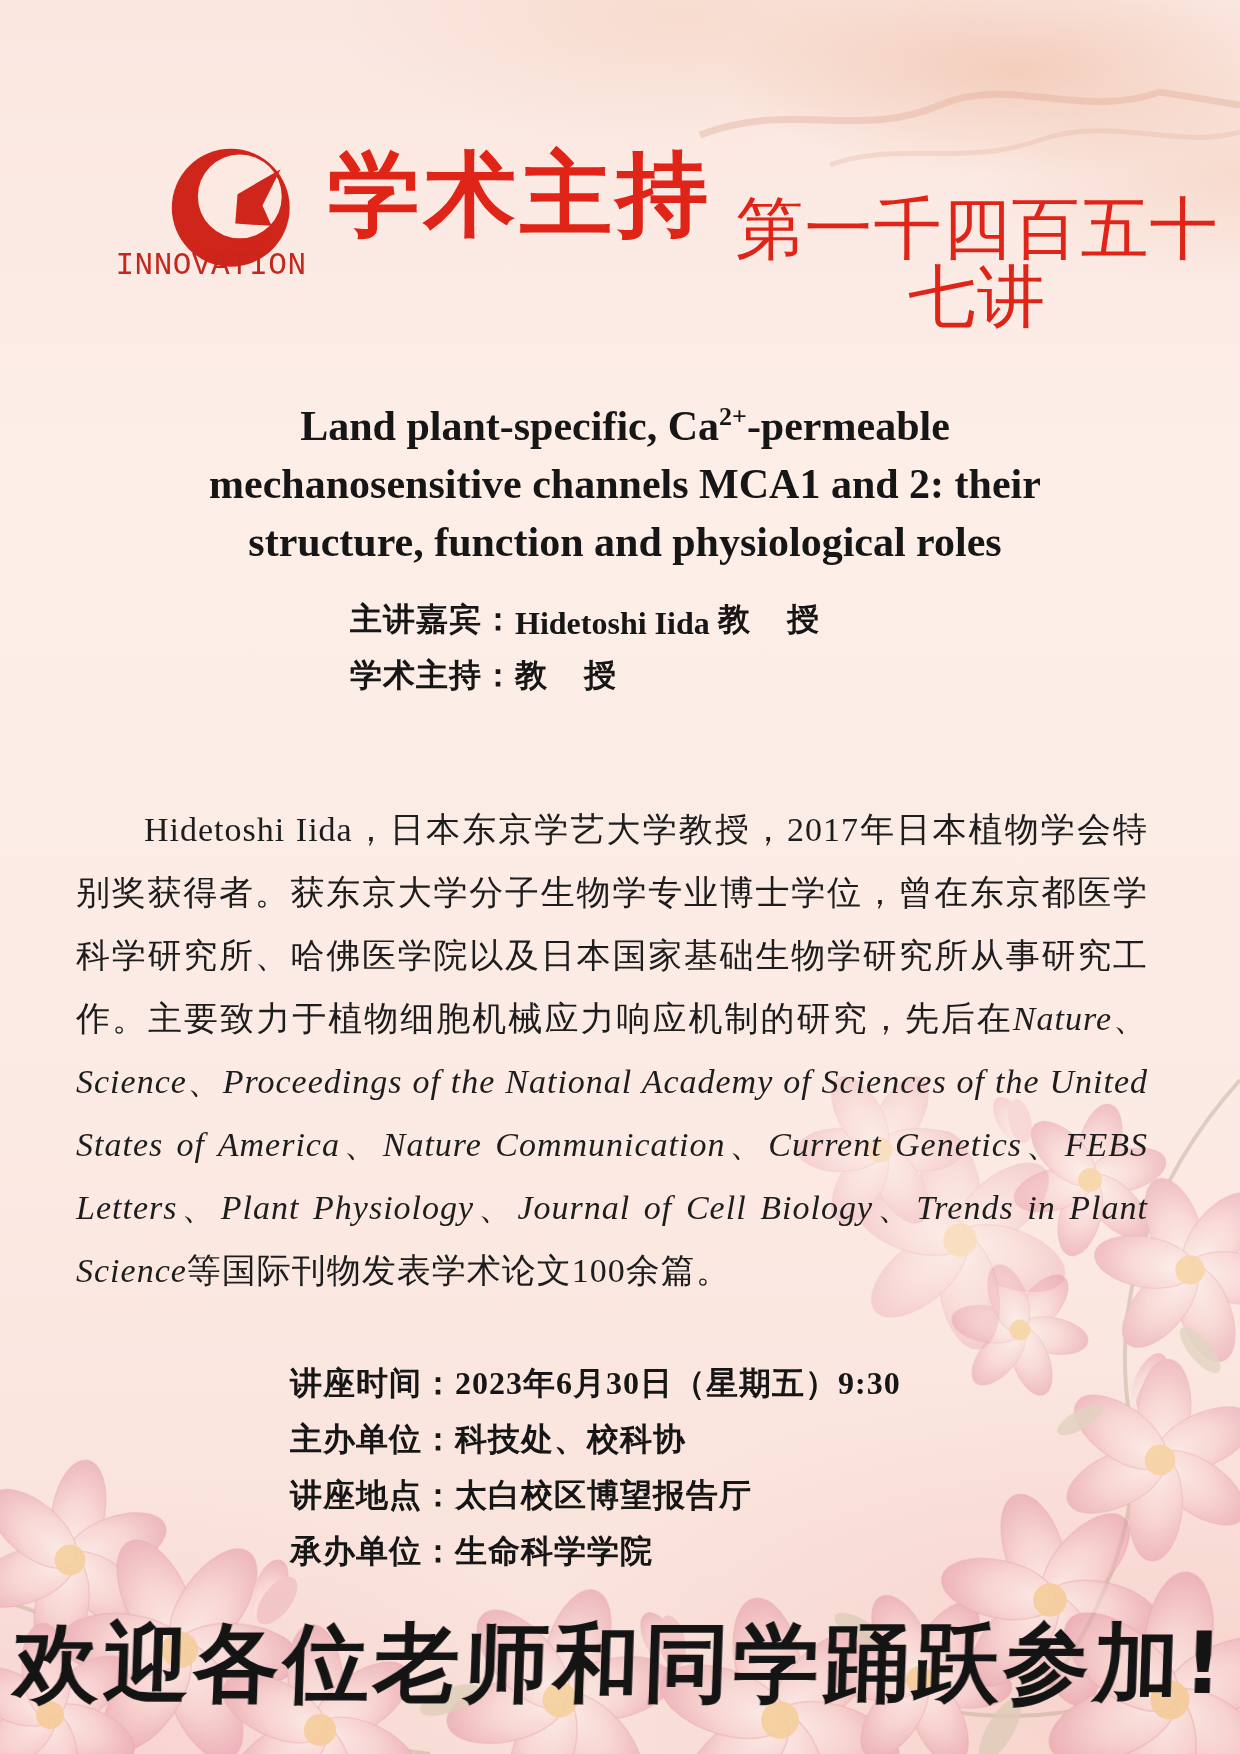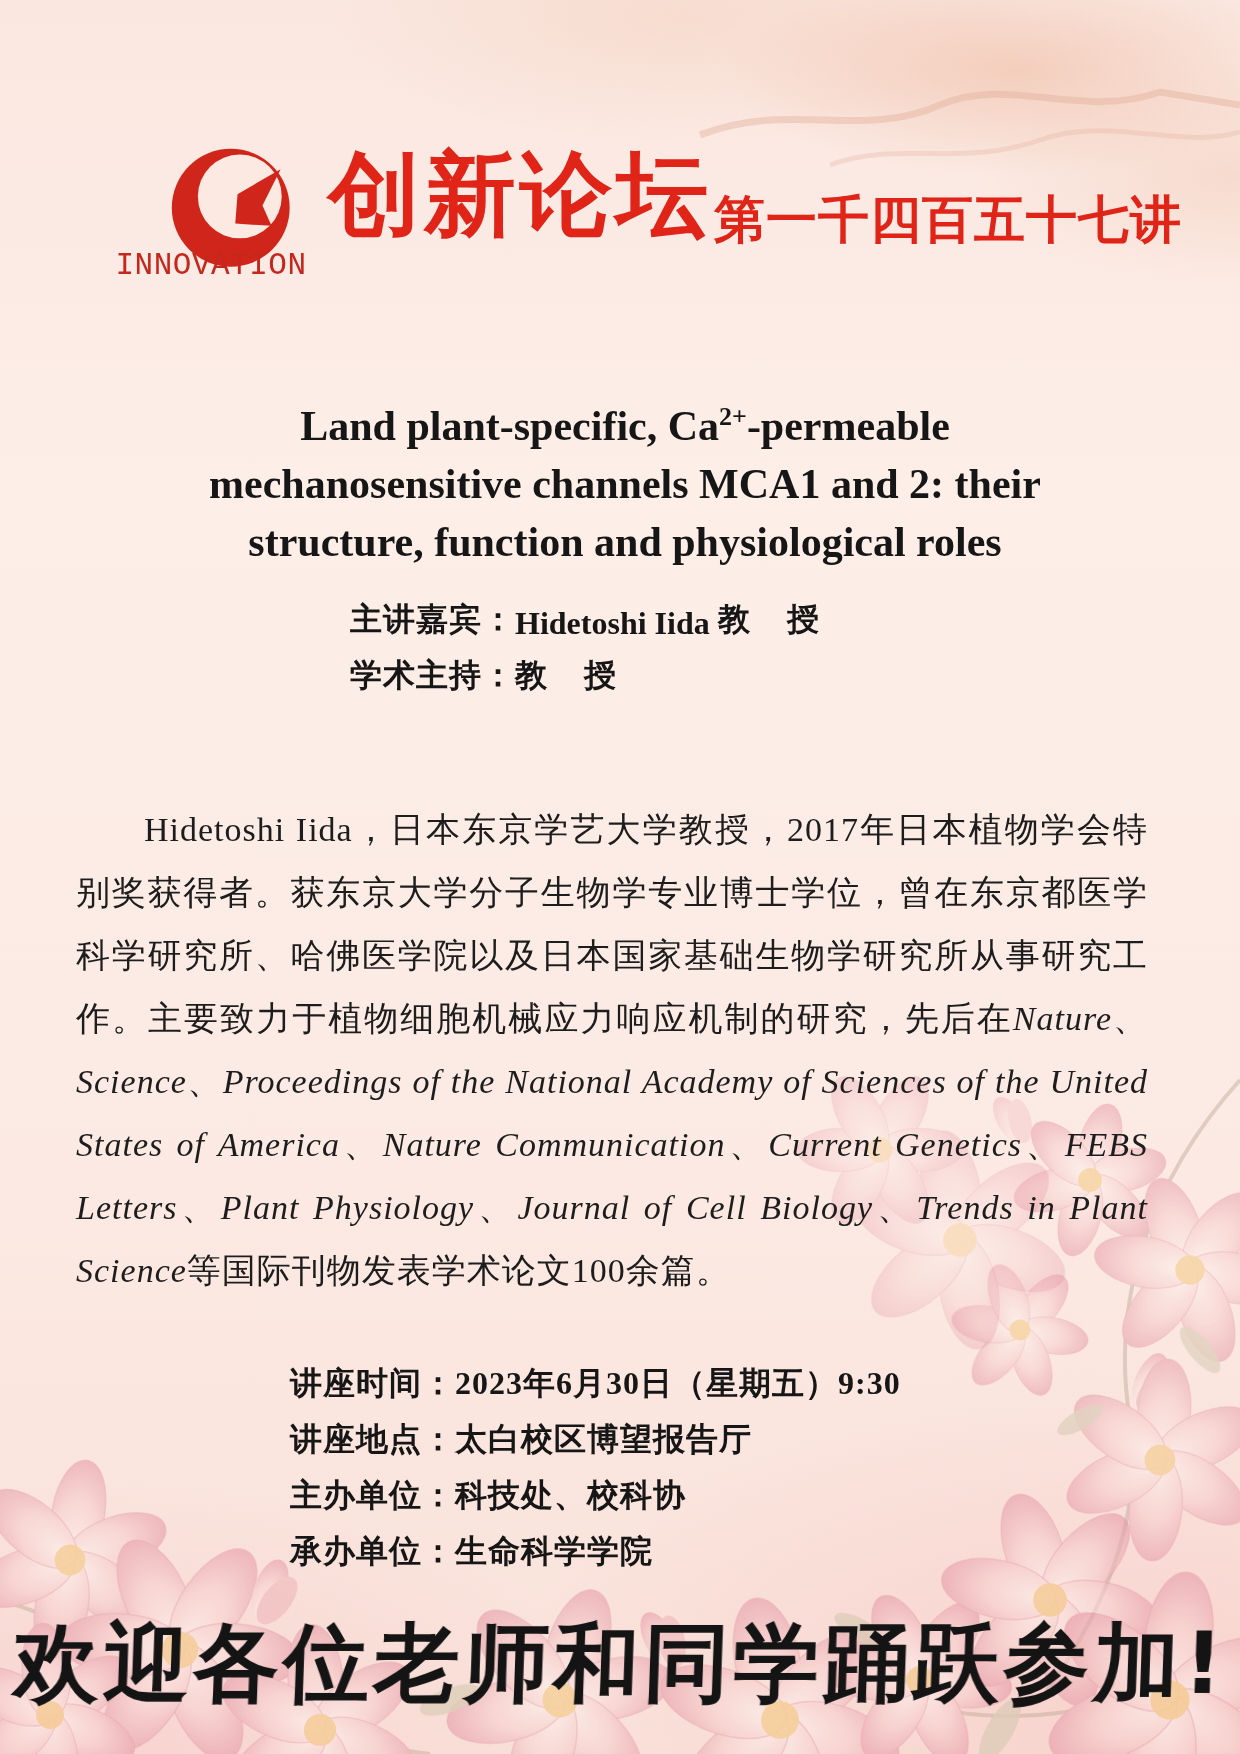--- a/index.html
+++ b/index.html
@@ -14,22 +14,22 @@
       radial-gradient(ellipse 800px 420px at 90% 96%, rgba(246,195,192,.5), transparent 75%),
       linear-gradient(180deg,#fae7e0 0%,#fdeee8 28%,#fcebe5 58%,#f9e2da 100%);
   }
   .bg-art{position:absolute;inset:0;pointer-events:none;}
   
   .logo{position:absolute;left:155px;top:142px;width:156px;height:136px;}
   .innovation{position:absolute;left:96px;top:248px;width:230px;text-align:center;
     font-family:Liberation Mono, monospace;font-size:31px;color:#c4281d;letter-spacing:.5px;}
   .forum-title{position:absolute;left:328px;top:148px;font-size:92px;line-height:1;
     font-weight:700;color:#e02418;letter-spacing:4px;}
-  .lecture-no{position:absolute;left:714px;top:194px;font-size:51px;line-height:1;
-    font-weight:700;color:#e02418;letter-spacing:1px;}
+  .lecture-no{position:absolute;left:714px;top:194px;font-size:68px;line-height:1;
+    font-weight:400;color:#e02418;letter-spacing:1px;text-align:center;}
   
   .en-title{position:absolute;left:80px;right:70px;top:388px;text-align:center;
     font-family:"Liberation Serif",serif;font-weight:700;font-size:42px;line-height:58px;color:#161616;}
   .en-title sup{font-size:26px;}
   
   .speakers{position:absolute;left:350px;top:586px;font-size:32px;color:#161616;}
   .speaker-row{display:flex;height:56px;align-items:flex-end;}
   .sp-label{font-weight:700;width:165px;letter-spacing:1px;}
   .sp-name{font-family:"Liberation Serif",serif;font-weight:700;width:203px;padding-left:0px;}
   .sp-title{font-weight:700;letter-spacing:14px;white-space:nowrap;}
@@ -123,21 +123,21 @@
   </svg>
 
   <svg class="logo" viewBox="0 0 120 120">
     <circle cx="58" cy="58" r="52" fill="#d0251a"></circle>
     <circle cx="66" cy="48" r="37" fill="#fbe9e2"></circle>
     <path d="M64,46 L102,24 L86,56 L94,74 L62,72 Z" fill="#d0251a"></path>
     <path d="M18,86 Q50,110 94,76 Q82,100 52,102 Q32,100 18,86 Z" fill="#d0251a"></path>
   </svg>
   <div class="innovation">INNOVATION</div>
 
-  <div class="forum-title">创新论坛</div>
+  <div class="forum-title">学术主持</div>
   <div class="lecture-no">第一千四百五十七讲</div>
 
   <div class="en-title">
     <span>Land plant-specific, Ca</span><sup>2+</sup><span>-permeable</span><br>
     <span>mechanosensitive channels MCA1 and 2: their</span><br>
     <span>structure, function and physiological roles</span>
   </div>
 
   <div class="speakers">
     <div class="speaker-row">
@@ -152,26 +152,26 @@
   </div>
 
   <p class="bio"><span class="en">Hidetoshi Iida</span><span class="cn">，日本东京学艺大学教授，2017年日本植物学会特别奖获得者。获东京大学分子生物学专业博士学位，曾在东京都医学科学研究所、哈佛医学院以及日本国家基础生物学研究所从事研究工作。主要致力于植物细胞机械应力响应机制的研究，先后在</span><span class="it">Nature</span><span class="cn">、</span><span class="it">Science</span><span class="cn">、</span><span class="it">Proceedings of the National Academy of Sciences of the United States of America</span><span class="cn">、</span><span class="it">Nature Communication</span><span class="cn">、</span><span class="it">Current Genetics</span><span class="cn">、</span><span class="it">FEBS Letters</span><span class="cn">、</span><span class="it">Plant Physiology</span><span class="cn">、</span><span class="it">Journal of Cell Biology</span><span class="cn">、</span><span class="it">Trends in Plant Science</span><span class="cn">等国际刊物发表学术论文100余篇。</span></p>
 
   <div class="details">
     <div class="detail-row">
       <span class="dt-label">讲座时间：</span>
       <span class="dt-value">2023年6月30日（星期五）9:30</span>
     </div>
     <div class="detail-row">
+      <span class="dt-label">主办单位：</span>
+      <span class="dt-value">科技处、校科协</span>
+    </div>
+    <div class="detail-row">
       <span class="dt-label">讲座地点：</span>
       <span class="dt-value">太白校区博望报告厅</span>
-    </div>
-    <div class="detail-row">
-      <span class="dt-label">主办单位：</span>
-      <span class="dt-value">科技处、校科协</span>
     </div>
     <div class="detail-row">
       <span class="dt-label">承办单位：</span>
       <span class="dt-value">生命科学学院</span>
     </div>
   </div>
 
   <div class="welcome">欢迎各位老师和同学踊跃参加!</div>
 
 </div>

